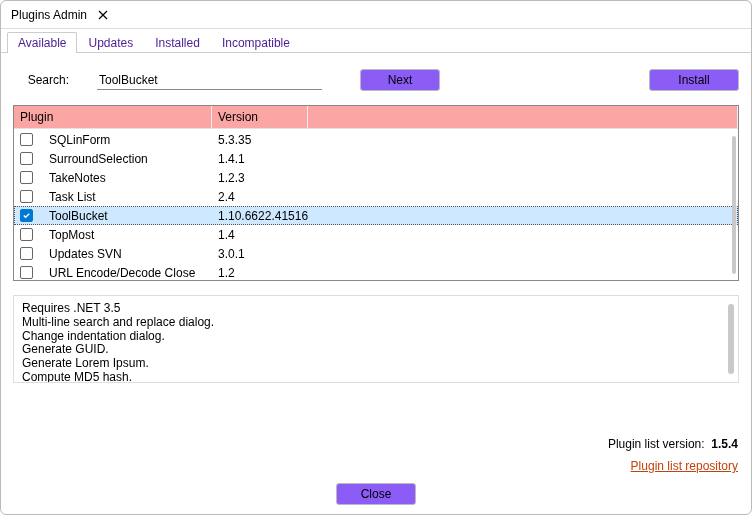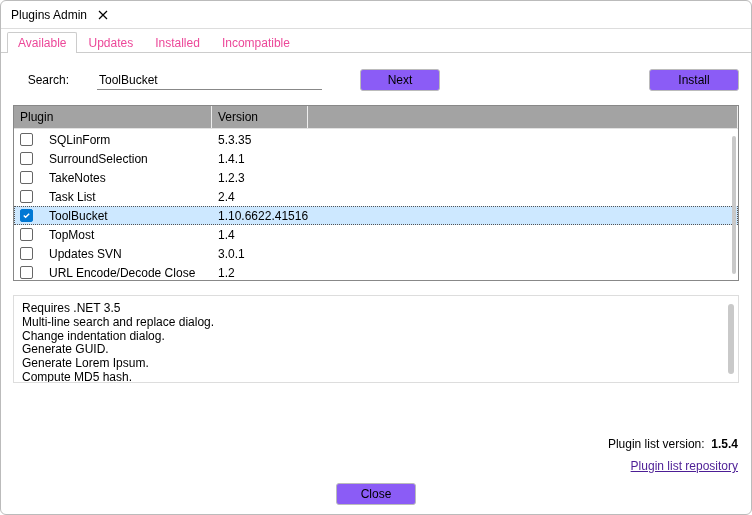--- a/index.html
+++ b/index.html
@@ -36,21 +36,21 @@
     display: flex;
     align-items: flex-end;
     padding: 4px 6px 0 6px;
     gap: 0;
     border-bottom: 1px solid #ccc;
     height: 24px;
   }
   .tab {
     padding: 3px 10px;
     font-size: 12px;
-    color: #ec4899;
+    color: #4c1d95;
     border: 1px solid transparent;
     border-bottom: none;
     position: relative;
     top: 1px;
     cursor: default;
   }
   .tab.active {
     border-color: #ccc;
     background: #fff;
     border-radius: 2px 2px 0 0;
@@ -93,21 +93,21 @@
   .toprow .spacer { flex: 1; }
   .btn.install { width: 90px; }
   .listview {
     border: 1px solid #888;
     height: 176px;
     position: relative;
     overflow: hidden;
   }
   .lv-head {
     display: flex;
-    background: #a3a3a3;
+    background: #fca5a5;
     border-bottom: 1px solid #e2e2e2;
     font-size: 12px;
   }
   .lv-head .col {
     padding: 4px 6px;
     border-right: 1px solid #eee;
   }
   .col-plugin { width: 198px; }
   .col-version { width: 96px; }
   .col-rest { flex: 1; border-right: none; }
@@ -178,21 +178,21 @@
     border-radius: 3px;
   }
   .footer {
     position: absolute;
     bottom: 42px;
     right: 14px;
     text-align: right;
     font-size: 12px;
   }
   .footer .link {
-    color: #4c1d95;
+    color: #c2410c;
     text-decoration: underline;
     cursor: pointer;
     display: inline-block;
     margin-top: 8px;
   }
   .bottom-close {
     position: absolute;
     bottom: 10px;
     left: 0; right: 0;
     display: flex;

